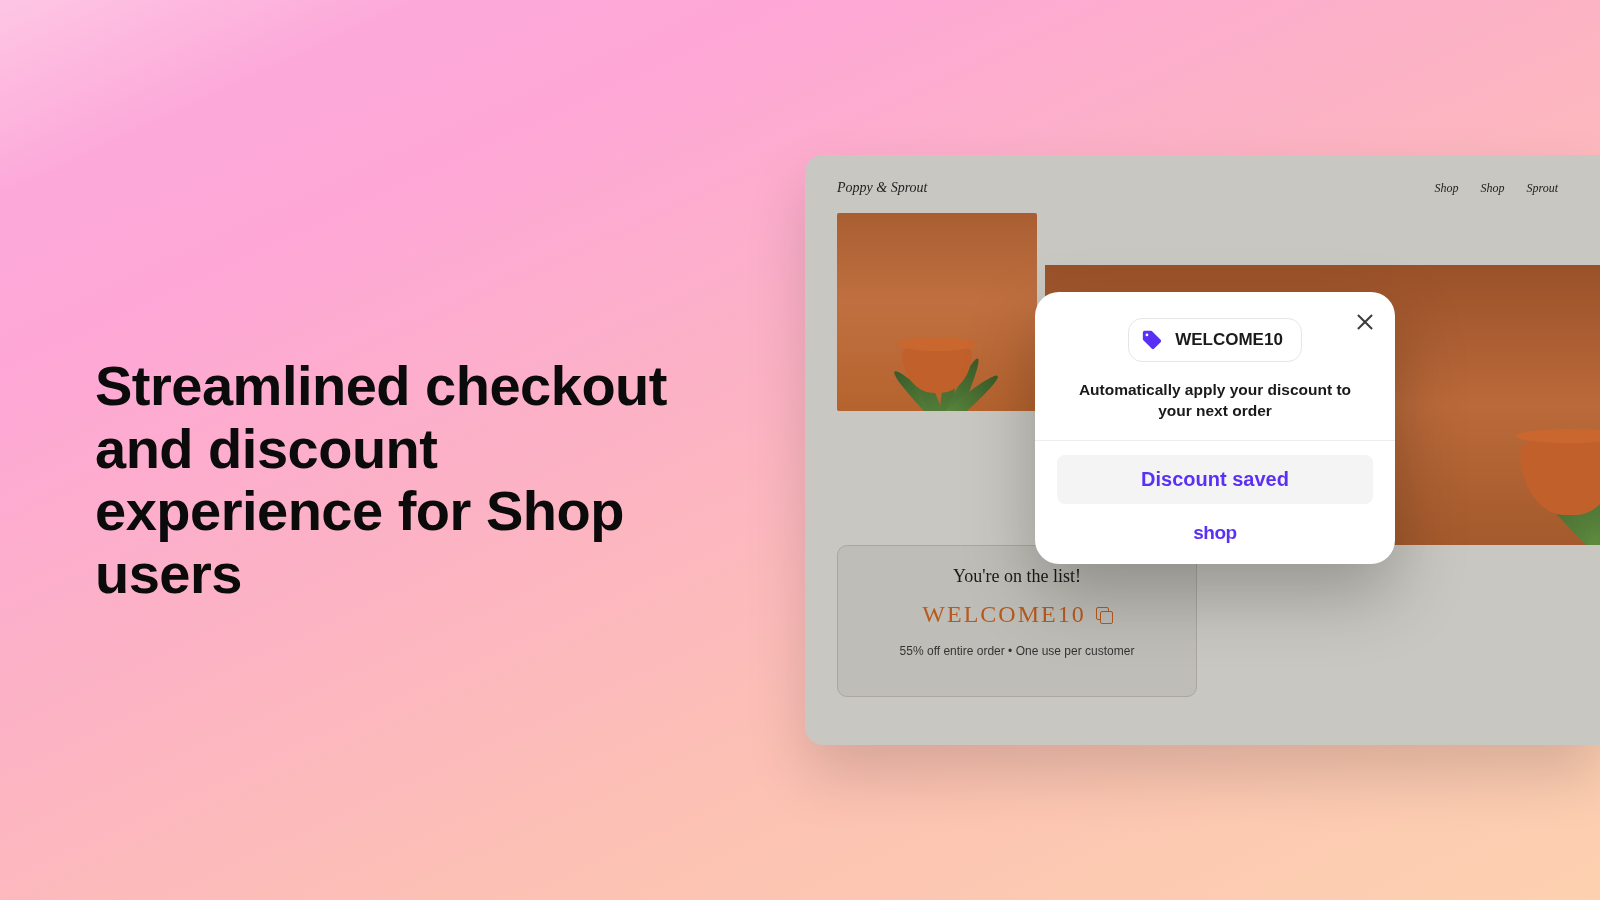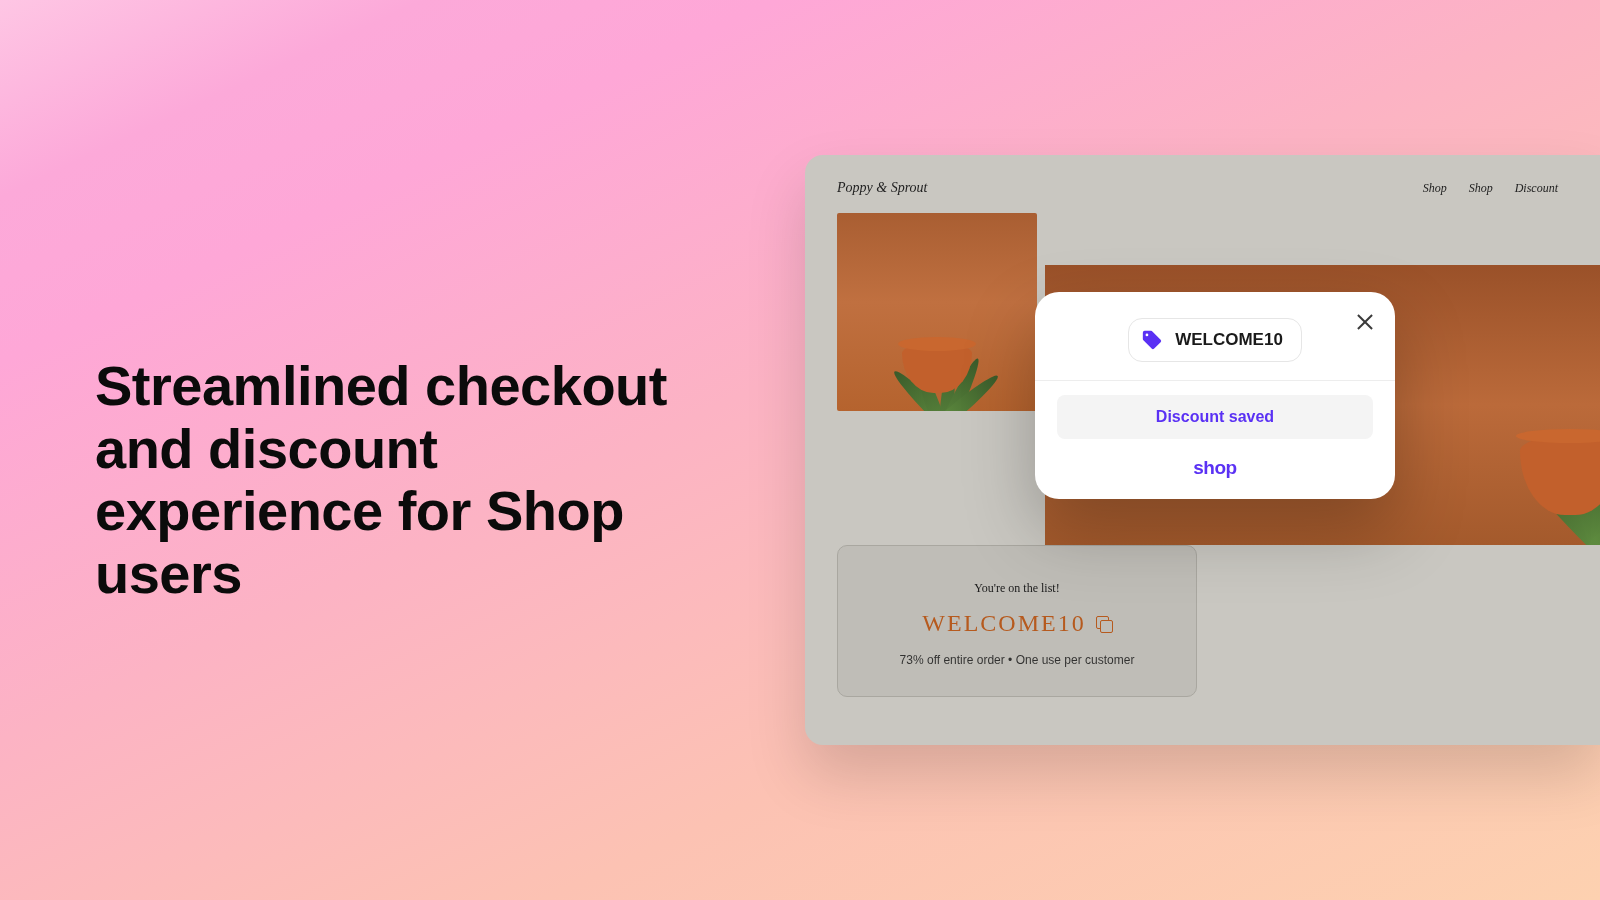--- a/index.html
+++ b/index.html
@@ -56,21 +56,21 @@
 .leaf.l5 { transform: rotate(50deg); }
 .hero-right .pot { bottom: 30px; left: auto; right: -20px; transform: none; width: 100px; height: 80px; }
 .hero-right .leaves { bottom: 100px; left: auto; right: 10px; transform: none; }
 .hero-right .leaf { height: 100px; width: 18px; }
 .subscribe-card {
   position: absolute; left: 32px; top: 390px; width: 360px; height: 152px;
   background: #bfbdb7; border: 1px solid #a9a7a0; border-radius: 10px;
   text-align: center; font-family: Georgia, "Times New Roman", serif; color: #1a1a1a;
   padding-top: 20px;
 }
-.sub-title { font-size: 12px; margin-bottom: 14px; margin-top: 15px; }
+.sub-title { font-size: 18px; margin-bottom: 14px; }
 .sub-code { font-size: 24px; letter-spacing: 2px; color: #b65a1e; display: inline-flex; align-items: center; gap: 10px; }
 .copy-icon { width: 16px; height: 16px; position: relative; display: inline-block; }
 .copy-icon::before, .copy-icon::after { content: ""; position: absolute; width: 11px; height: 11px; border: 1.5px solid #b65a1e; border-radius: 2px; }
 .copy-icon::before { top: 0; left: 0; background: #bfbdb7; }
 .copy-icon::after { top: 4px; left: 4px; background: #bfbdb7; }
 .sub-desc { font-size: 12px; margin-top: 16px; opacity: 0.85; font-family: -apple-system, sans-serif; }
 .popup {
   position: absolute; left: 1035px; top: 292px; width: 360px;
   background: #ffffff; border-radius: 24px;
   box-shadow: 0 30px 70px rgba(0,0,0,0.25);
@@ -83,36 +83,36 @@
 .discount-chip {
   display: inline-flex; align-items: center; gap: 12px;
   border: 1px solid #e6e6e6; border-radius: 14px; padding: 10px 18px 10px 12px;
   margin: 0 auto; font-weight: 700; font-size: 17px; color: #1a1a1a;
 }
 .chip-wrap { text-align: center; }
 .tag-icon { width: 22px; height: 22px; position: relative; }
 .tag-icon svg { display: block; }
 .popup-body { text-align: center; font-size: 15.5px; font-weight: 600; color: #1a1a1a; margin: 18px 8px 0; line-height: 1.35; }
 .popup-divider { height: 1px; background: #ededed; margin: 18px -22px 14px; }
-.saved-btn { background: #f4f4f4; border-radius: 8px; text-align: center; padding: 13px 0; color: #5a31f4; font-weight: 600; font-size: 16px; }
+.saved-btn { background: #f4f4f4; border-radius: 8px; text-align: center; padding: 13px 0; color: #5a31f4; font-weight: 600; font-size: 20px; }
 .shop-logo { text-align: center; margin-top: 18px; color: #5a31f4; font-weight: 800; font-size: 19px; letter-spacing: -0.5px; font-family: -apple-system, sans-serif; }
 </style>
 </head>
 <body>
 <div class="stage">
 
   <div class="headline">Streamlined checkout and discount experience for Shop users</div>
 
   <div class="browser">
     <div class="site-header">
       <div class="brand">Poppy &amp; Sprout</div>
       <div class="nav">
         <span>Shop</span>
         <span>Shop</span>
-        <span>Discount</span>
+        <span>Sprout</span>
       </div>
     </div>
 
     <div class="hero-left">
       <div class="leaves">
         <div class="leaf l1"></div>
           <div class="leaf l2"></div>
           <div class="leaf l3"></div>
           <div class="leaf l4"></div>
           <div class="leaf l5"></div>
@@ -130,34 +130,35 @@
       </div>
       <div class="pot"></div>
     </div>
 
     <div class="subscribe-card">
       <div class="sub-title">You're on the list!</div>
       <div class="sub-code">
         <span>WELCOME10</span>
         <span class="copy-icon"></span>
       </div>
-      <div class="sub-desc">73% off entire order • One use per customer</div>
+      <div class="sub-desc">55% off entire order • One use per customer</div>
     </div>
   </div>
 
   <div class="popup">
     <div class="popup-close"></div>
     <div class="chip-wrap">
       <div class="discount-chip">
         <span class="tag-icon">
           <svg viewBox="0 0 24 24" width="22" height="22">
               <path fill="#5a31f4" d="M21.4 11.6 12.4 2.6A2 2 0 0 0 11 2H4a2 2 0 0 0-2 2v7a2 2 0 0 0 .6 1.4l9 9a2 2 0 0 0 2.8 0l7-7a2 2 0 0 0 0-2.8ZM6.5 8A1.5 1.5 0 1 1 8 6.5 1.5 1.5 0 0 1 6.5 8Z"></path>
             </svg>
         </span>
         <span>WELCOME10</span>
       </div>
     </div>
+    <div class="popup-body">Automatically apply your discount to your next order</div>
     <div class="popup-divider"></div>
     <div class="saved-btn">Discount saved</div>
     <div class="shop-logo">shop</div>
   </div>
 
 </div>
 
 </body></html>

